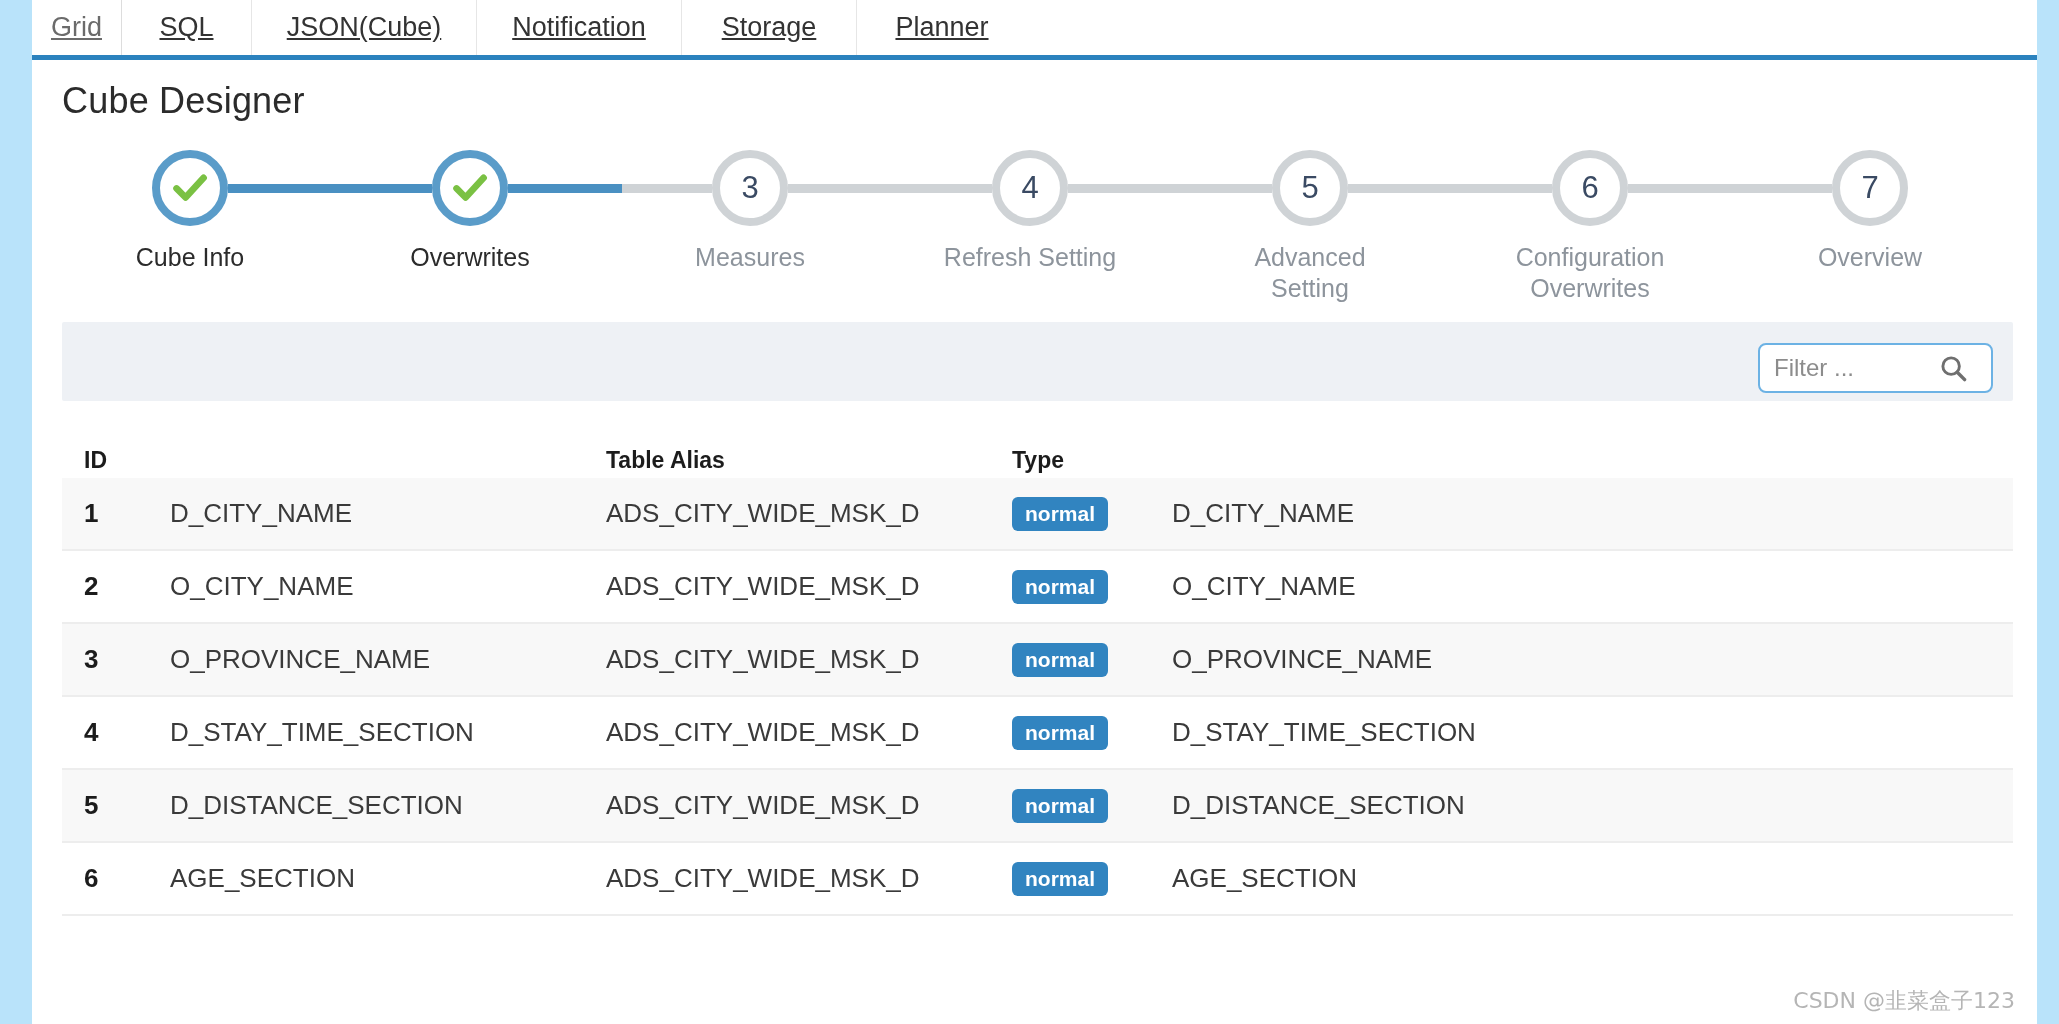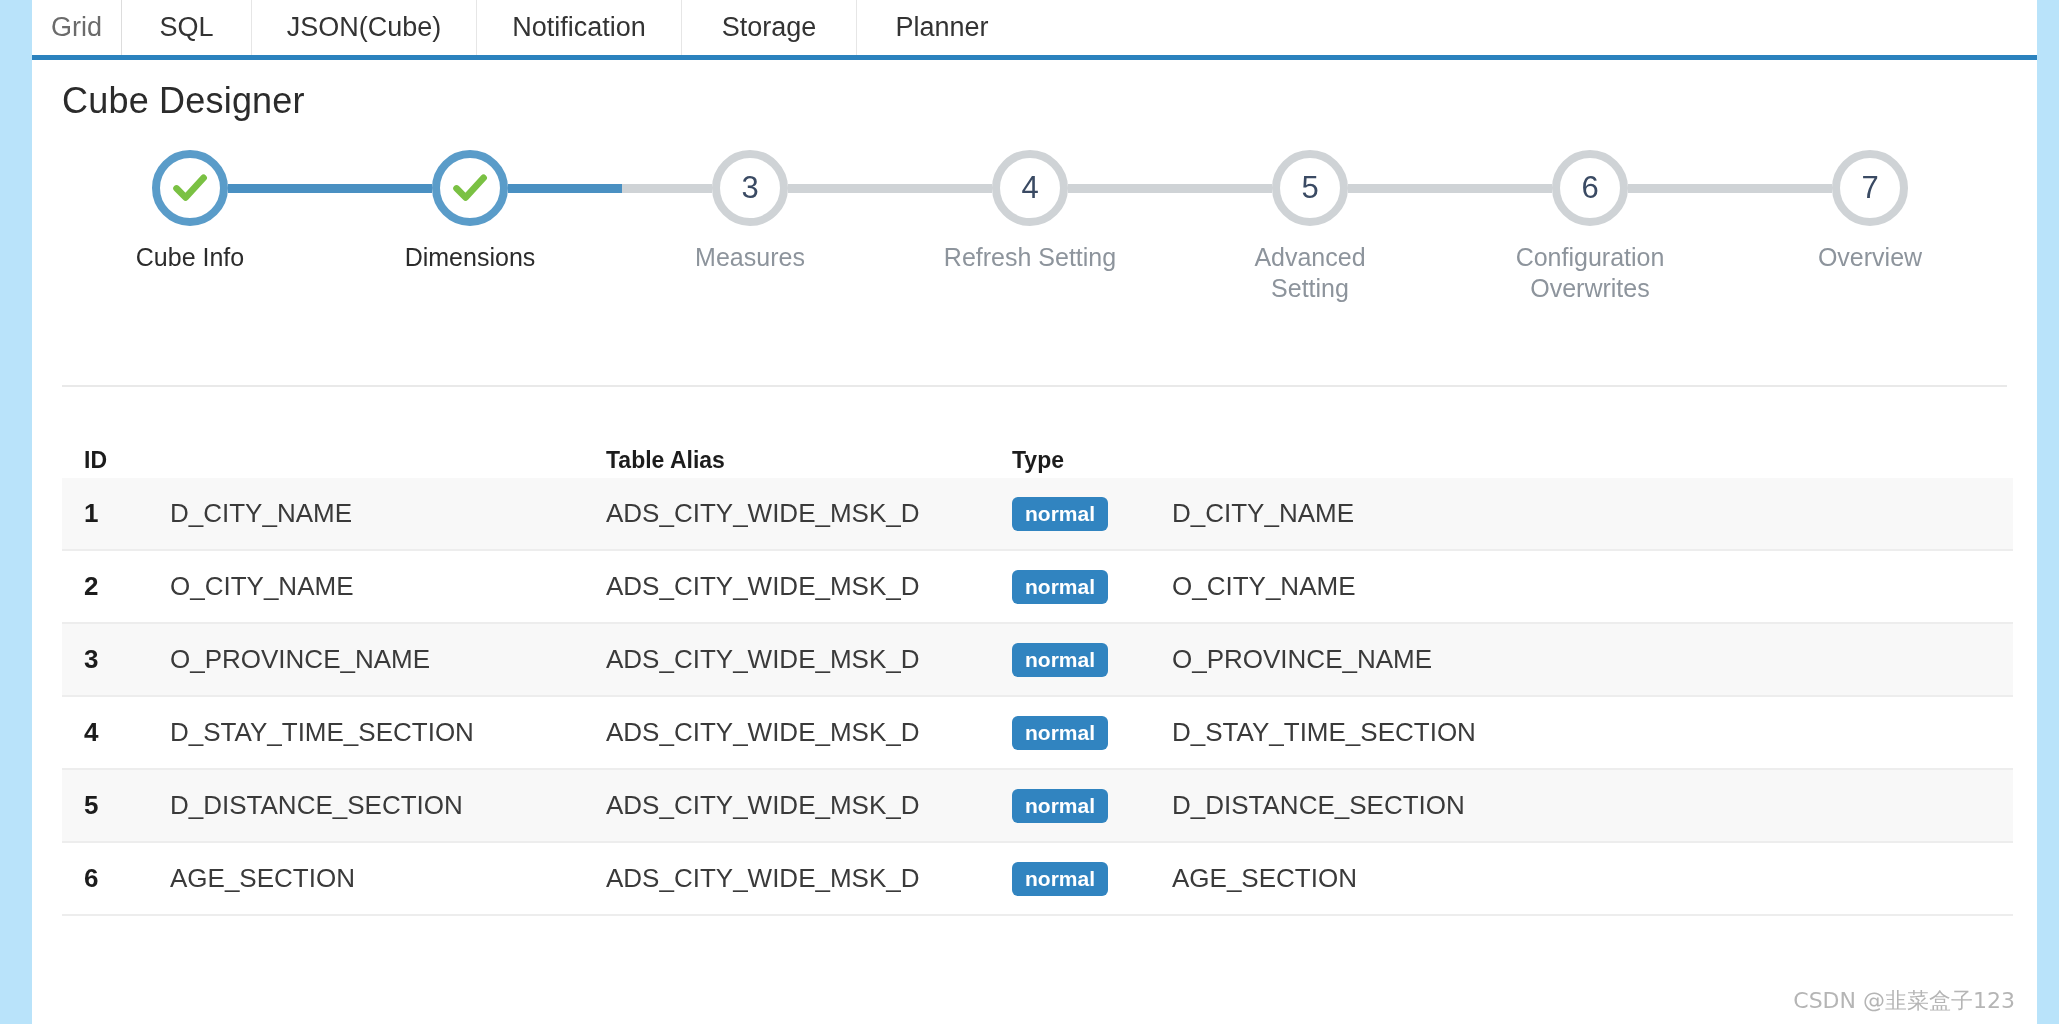--- a/index.html
+++ b/index.html
@@ -48,20 +48,21 @@
     top: 0;
     height: 55px;
     display: flex;
     align-items: center;
     justify-content: center;
     font-size: 27px;
     color: #333333;
     background: #ffffff;
     white-space: nowrap;
     cursor: pointer;
+    text-decoration: underline;
   }
   .tab.active {
     color: #6b6b6b;
     border-right: 1px solid #dddddd;
   }
   .tab.sep { border-right: 1px solid #e6e6e6; }
 
   
   #content {
     position: absolute;
@@ -306,21 +307,21 @@
             </svg>
           </div>
           <div class="label">Cube Info</div>
         </div>
         <div class="step done" style="left: 408px;">
           <div class="bubble">
             <svg class="check" viewBox="0 0 24 24">
               <path d="M3.5 12.3 L9.2 18 L20.6 5.6" fill="none" stroke="#7ac143" stroke-width="4.2" stroke-linecap="round" stroke-linejoin="round"></path>
             </svg>
           </div>
-          <div class="label">Dimensions</div>
+          <div class="label">Overwrites</div>
         </div>
         <div class="step" style="left: 688px;">
           <div class="bubble">
             <span>3</span>
           </div>
           <div class="label">Measures</div>
         </div>
         <div class="step" style="left: 968px;">
           <div class="bubble">
             <span>4</span>
@@ -342,20 +343,29 @@
         <div class="step" style="left: 1808px;">
           <div class="bubble">
             <span>7</span>
           </div>
           <div class="label">Overview</div>
         </div>
       </div>
 
     <div id="divider"></div>
 
+    <div id="filterbar">
+      <div id="filter-wrap">
+        <input id="filter-input" type="text" placeholder="Filter ..." style="">
+        <svg id="search-icon" viewBox="0 0 24 24">
+          <circle cx="10.5" cy="10.5" r="6.6" fill="none" stroke="#6f6f6f" stroke-width="2.3"></circle>
+          <line x1="15.4" y1="15.4" x2="21.3" y2="21.3" stroke="#6f6f6f" stroke-width="2.8" stroke-linecap="round"></line>
+        </svg>
+      </div>
+    </div>
 
     <div id="grid">
         <div class="row head">
           <div class="cell c-id">ID</div>
           <div class="cell c-alias">Table Alias</div>
           <div class="cell c-type">Type</div>
         </div>
         <div class="row body stripe">
           <div class="cell c-id">1</div>
           <div class="cell c-name">D_CITY_NAME</div>

